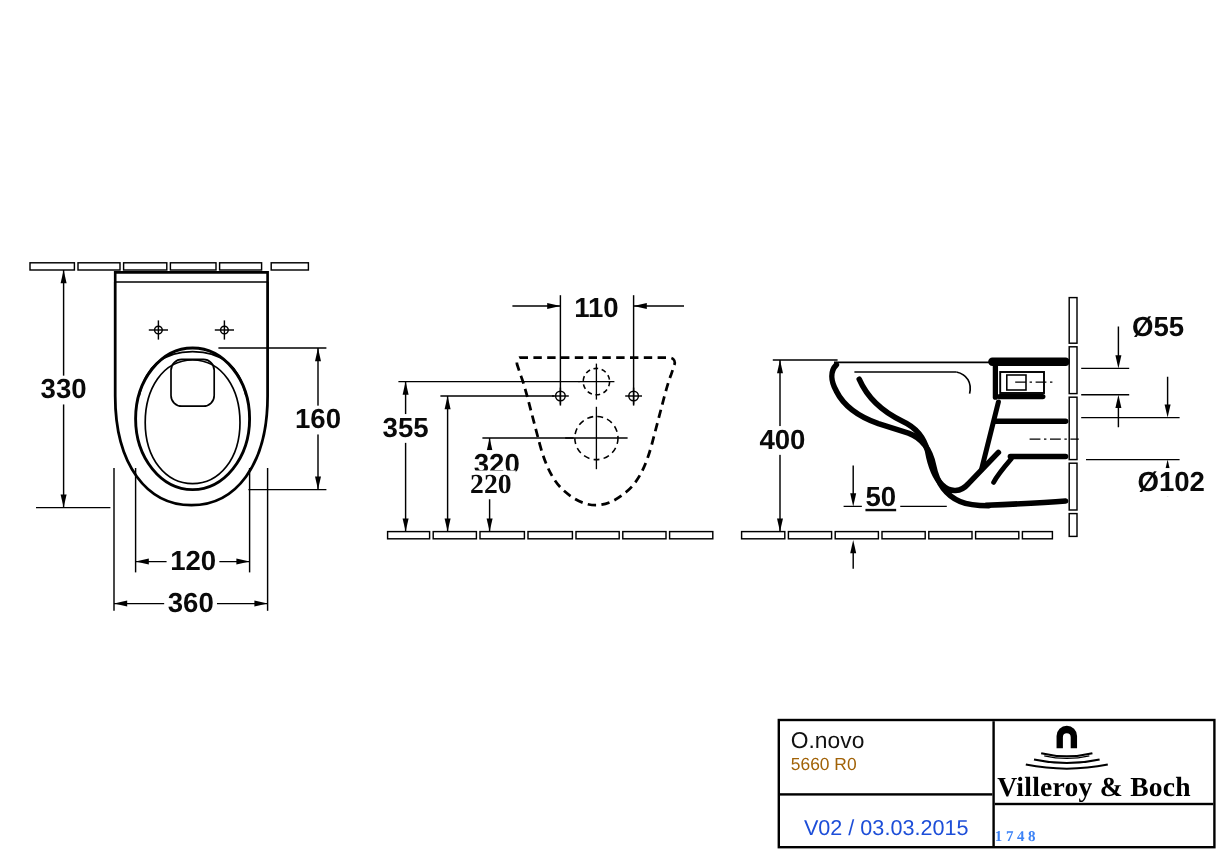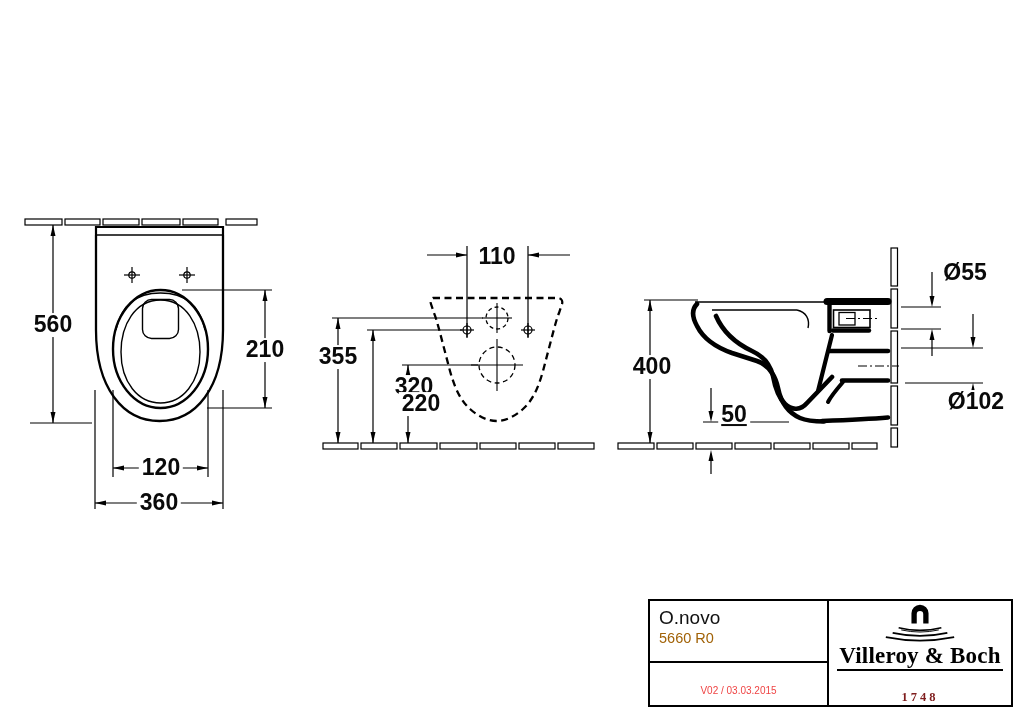--- a/index.html
+++ b/index.html
@@ -15,29 +15,29 @@
   }
   
   .title-block{
     position:absolute;left:648px;top:599px;width:365px;height:108px;
     border:2px solid #000;box-sizing:border-box;display:flex;background:#fff;
   }
   .tb-left{width:179px;border-right:2px solid #000;box-sizing:border-box;display:flex;flex-direction:column;gap:13px;}
   .tb-product{height:62px;border-bottom:2px solid #000;box-sizing:border-box;padding:7px 0 0 9px;}
   .tb-product-name{font-size:19px;line-height:1.1;color:#111;}
   .tb-product-code{font-size:14.5px;line-height:1.25;color:#a16207;}
-  .tb-revision{flex:1;display:flex;align-items:center;justify-content:center;font-size:10px;color:#ef4444;}
-  .tb-logo{flex:1;display:flex;flex-direction:column;align-items:center;justify-content:center;padding-top:2px;}
+  .tb-revision{flex:1;display:flex;align-items:center;justify-content:center;font-size:18px;color:#1d4ed8;}
+  .tb-logo{flex:1;display:flex;flex-direction:column;justify-content:center;padding-top:2px;}
   .brand-name{
     font-family:"Liberation Serif",serif;font-weight:700;font-size:23px;line-height:1;
     color:#000;border-bottom:2.5px solid #000;padding:0 2px 2px 2px;letter-spacing:.2px;white-space:nowrap;
   }
   .brand-year{
     font-family:"Liberation Serif",serif;font-weight:700;font-size:12.5px;letter-spacing:3px;
-    margin-top:19px;color:#7f1d1d;
+    margin-top:19px;color:#3b82f6;
   }
 </style>
 </head>
 <body>
 
 <div class="canvas">
 
   <svg class="drawing-svg" width="1024" height="719" viewBox="0 0 1024 719">
 
     <g stroke="#000" fill="none">
@@ -217,28 +217,28 @@
           <polygon points="711,450 708.5,461 713.5,461"></polygon>
         <polygon points="932,307 929.5,296 934.5,296"></polygon>
           <polygon points="932,329 929.5,340 934.5,340"></polygon>
         <polygon points="973,348 970.5,337 975.5,337"></polygon>
           <polygon points="973,383 970.5,394 975.5,394"></polygon>
       </g>
     </g>
   </svg>
 
   <div>
-    <div class="dim" style="left:53px;top:325px;">560</div>
-    <div class="dim" style="left:265px;top:350px;">210</div>
+    <div class="dim" style="left:53px;top:325px;">330</div>
+    <div class="dim" style="left:265px;top:350px;">160</div>
     <div class="dim" style="left:161px;top:468px;">120</div>
     <div class="dim" style="left:159px;top:503px;text-align:right;">360</div>
     <div class="dim" style="left:497px;top:257px;">110</div>
     <div class="dim" style="left:338px;top:357px;">355</div>
     <div class="dim" style="left:374px;top:387px;margin-left:40px;">320</div>
-    <div class="dim" style="left:421px;top:404px;">220</div>
+    <div class="dim" style="left:409px;top:404px;font-family:Liberation Serif, serif;">220</div>
     <div class="dim" style="left:652px;top:367px;">400</div>
     <div class="dim" style="left:734px;top:415px;text-decoration:underline;">50</div>
     <div class="dim" style="left:965px;top:273px;">Ø55</div>
     <div class="dim" style="left:976px;top:366px;margin-top:36px;">Ø102</div>
   </div>
 
   <div class="title-block">
     <div class="tb-left">
       <div class="tb-product">
         <div class="tb-product-name">O.novo</div>

